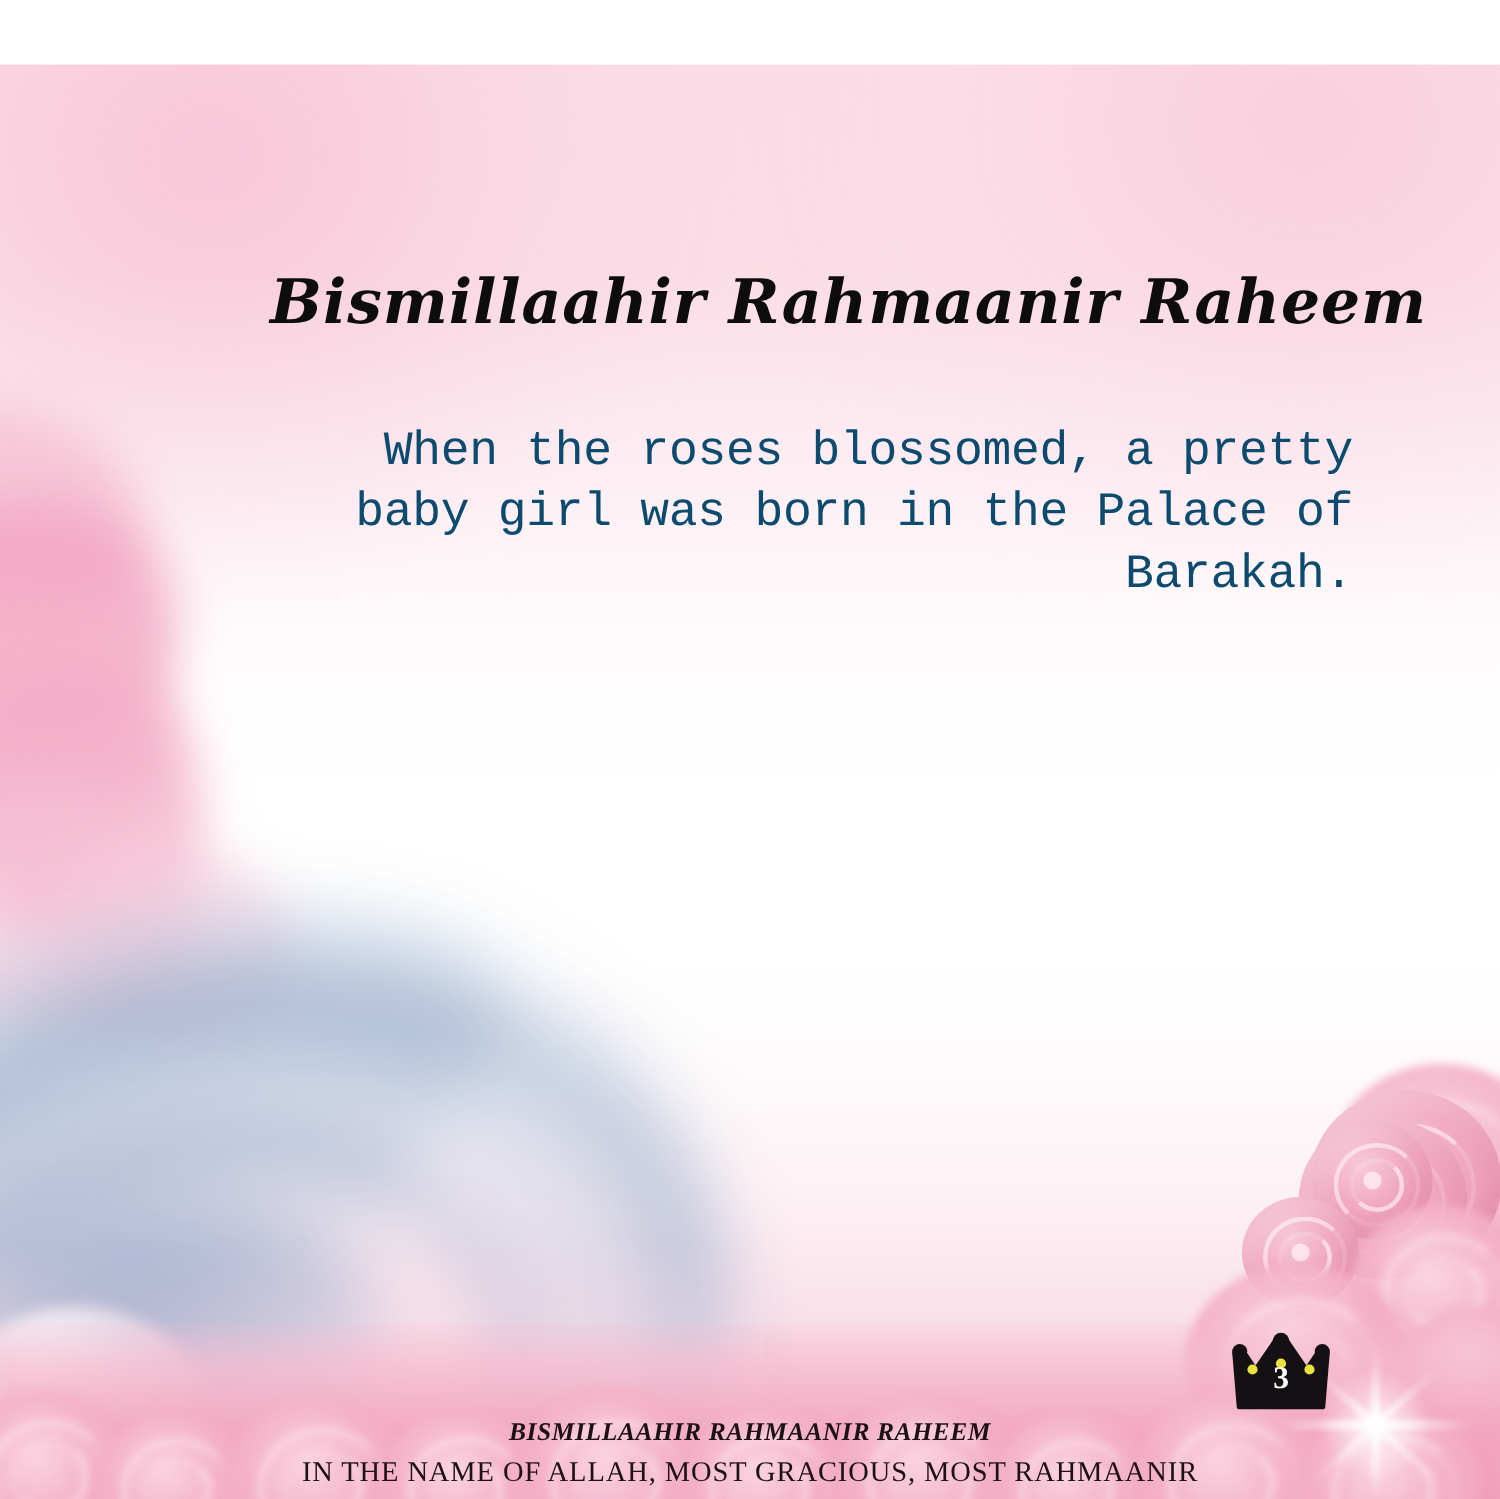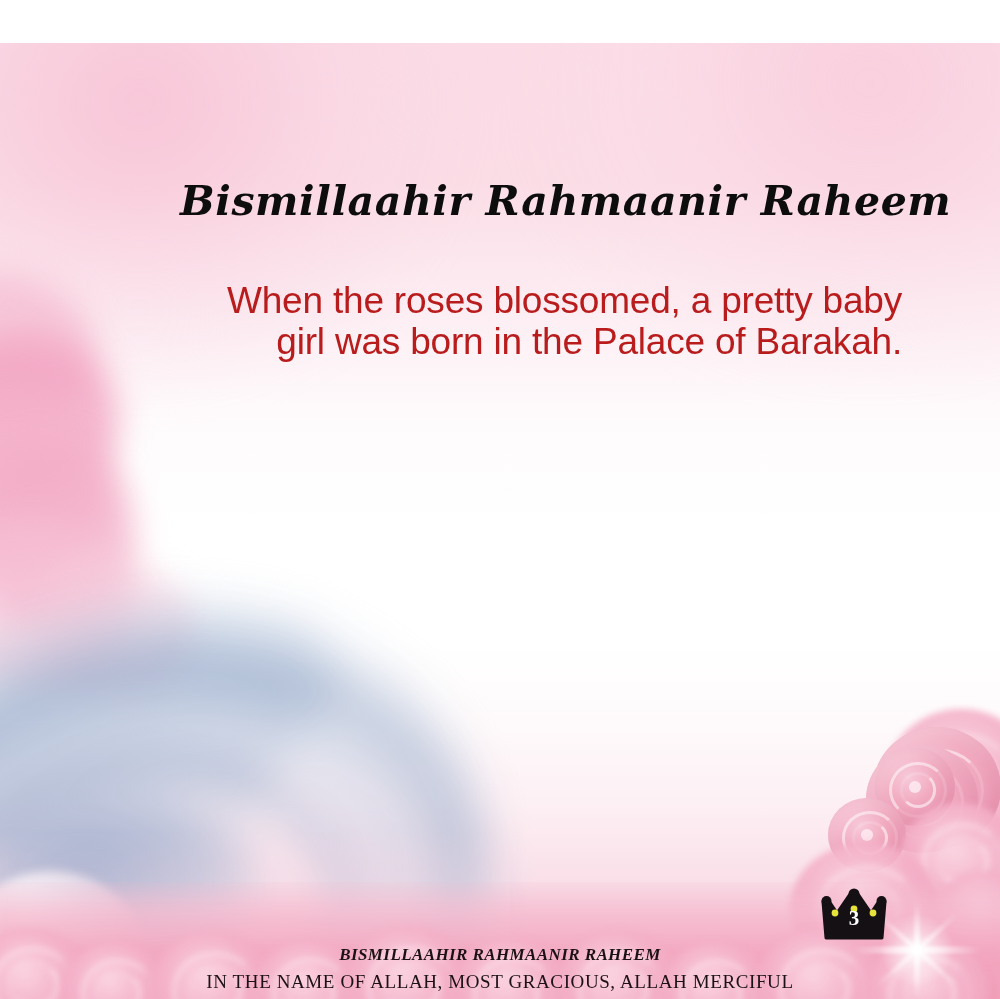--- a/index.html
+++ b/index.html
@@ -240,24 +240,24 @@
     font-weight: 700;
     font-style: italic;
     letter-spacing: 0.6px;
     color: #0d0d0d;
     line-height: 1.1;
     margin: 0 0 56px 0;
     white-space: nowrap;
   }
 
   .para {
-    font-family: Liberation Sans, sans-serif;
-    font-size: 37px;
+    font-family: Liberation Mono, monospace;
+    font-size: 32px;
     line-height: 41px;
-    color: #b91c1c;
+    color: #0c4a6e;
     margin: 0;
     letter-spacing: -0.2px;
   }
   .para + .para { margin-top: 34px; }
 
   
   .footer {
     position: absolute;
     left: 0;
     top: 902px;
@@ -431,16 +431,16 @@
       <circle cx="61.5" cy="15" r="5" fill="#141014"></circle>
       <circle cx="15" cy="27" r="3.4" fill="#e8e23c"></circle>
       <circle cx="34" cy="23" r="3.4" fill="#e8e23c"></circle>
       <circle cx="53" cy="27" r="3.4" fill="#e8e23c"></circle>
     </svg>
     <div class="pagenum">3</div>
   </div>
 
   <div class="footer">
     <p class="footer-line1">BISMILLAAHIR RAHMAANIR RAHEEM</p>
-    <p class="footer-line2">IN THE NAME OF ALLAH, MOST GRACIOUS, ALLAH MERCIFUL</p>
+    <p class="footer-line2">IN THE NAME OF ALLAH, MOST GRACIOUS, MOST RAHMAANIR</p>
   </div>
 
 </div>
 
 </body></html>

